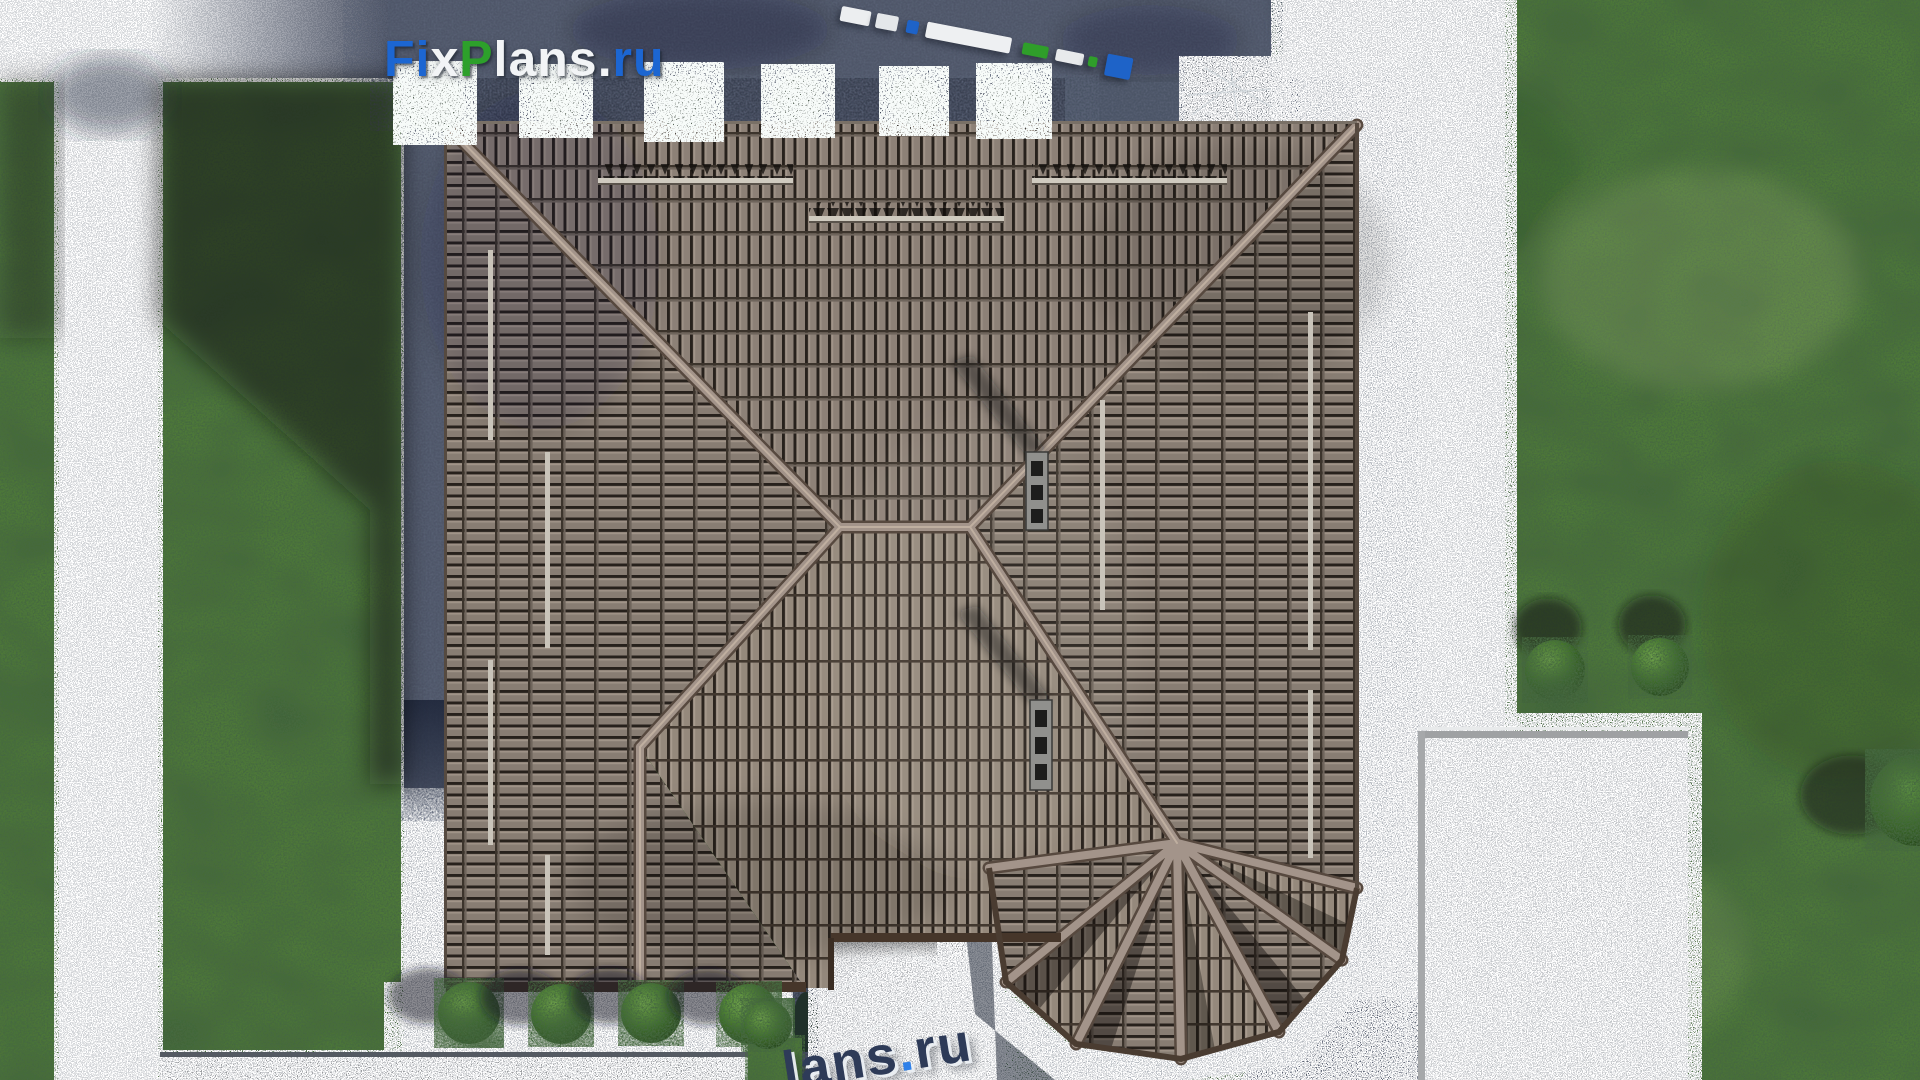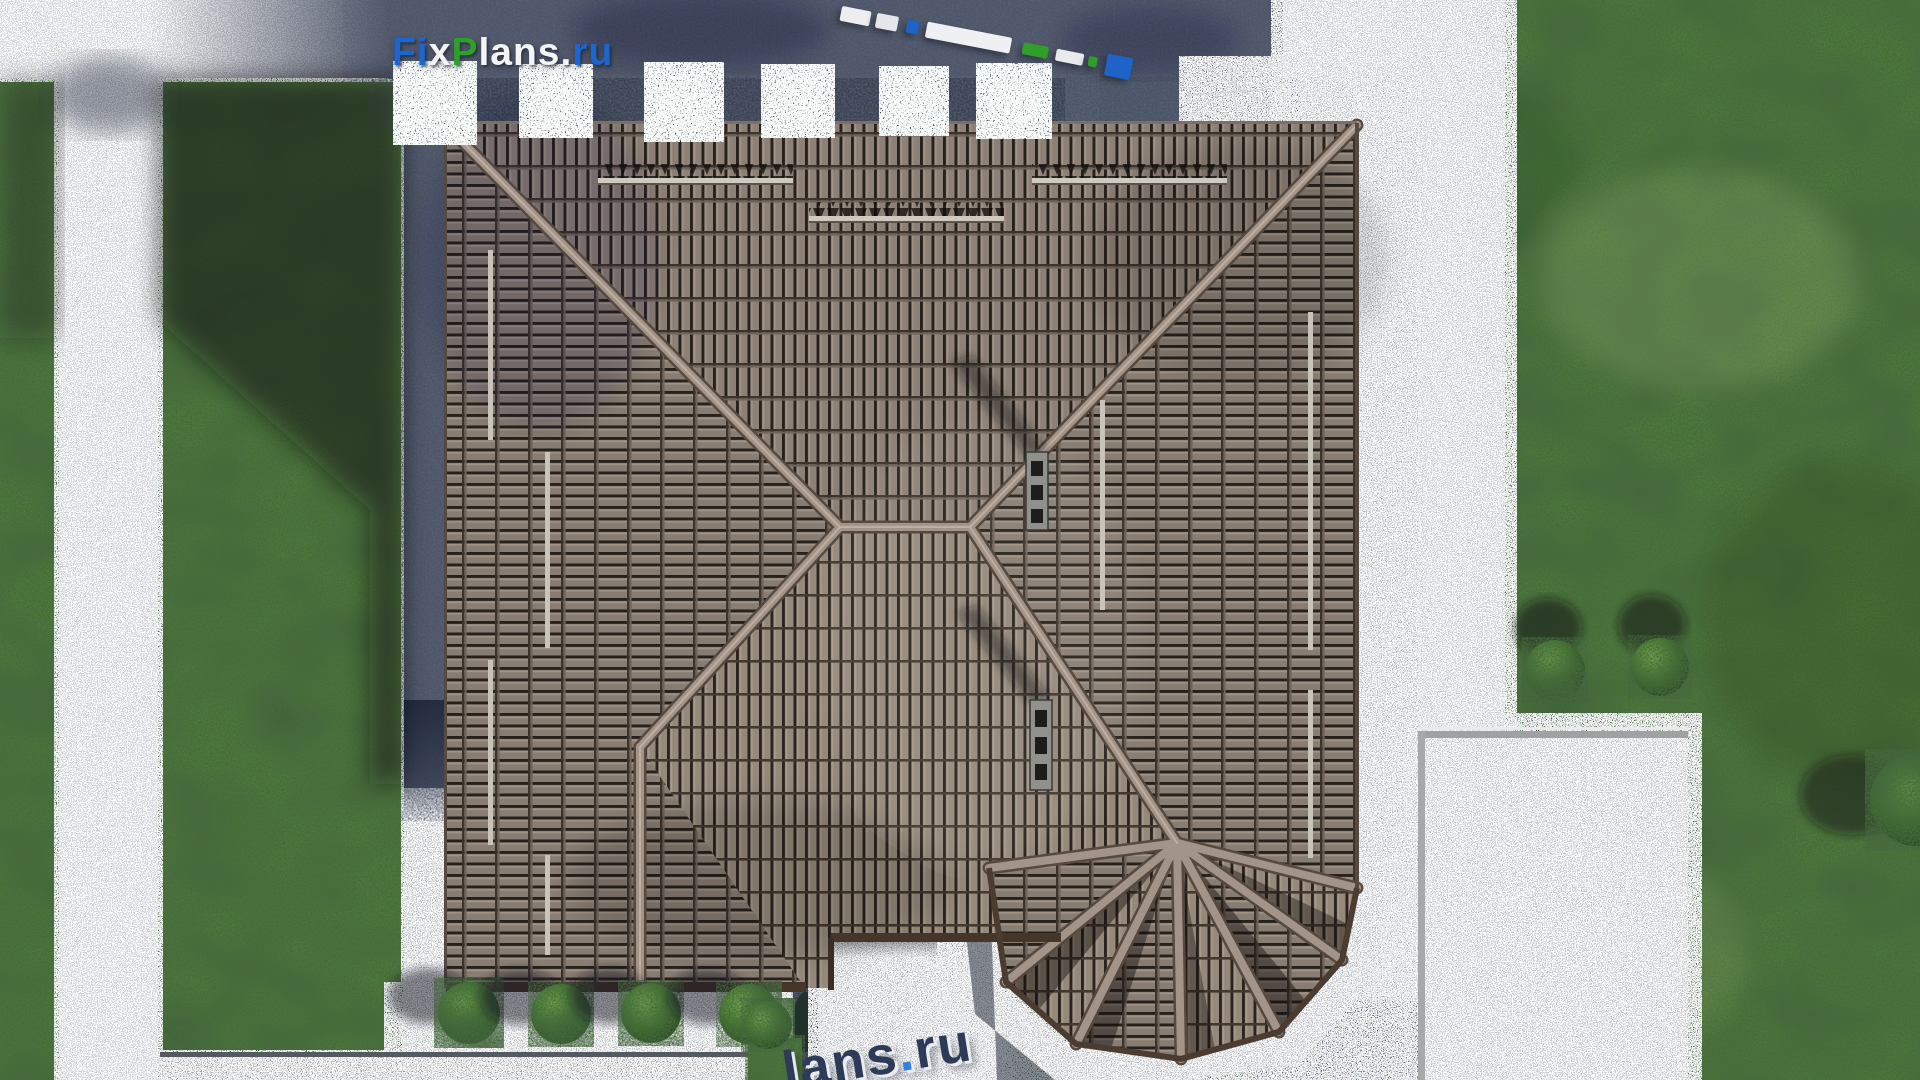--- a/index.html
+++ b/index.html
@@ -1,19 +1,19 @@
 <!DOCTYPE html>
 <html><head>
 <meta charset="utf-8">
 <style>
   html,body{margin:0;padding:0;background:#222;}
   #stage{position:relative;width:1920px;height:1080px;overflow:hidden;
          font-family:"Liberation Sans", sans-serif;background:#4e7838;}
   #scene{position:absolute;left:0;top:0;}
-  .brand-logo{position:absolute;left:392px;top:30px;font-size:39px;font-weight:bold;
+  .brand-logo{position:absolute;left:384px;top:30px;font-size:50px;font-weight:bold;
               letter-spacing:1px;white-space:nowrap;
               text-shadow:2px 2px 2px rgba(30,36,48,.55), 0 3px 6px rgba(20,25,35,.35);}
   .brand-logo span{display:inline-block;}
   .watermark{position:absolute;left:778px;top:1040px;font-size:54px;font-weight:bold;
              letter-spacing:2px;white-space:nowrap;transform:rotate(-9deg);
              transform-origin:left top;
              text-shadow:3px 3px 0 rgba(236,240,244,.95), 6px 7px 8px rgba(20,26,38,.45);}
   .sign3d{position:absolute;left:843px;top:2px;display:flex;align-items:center;
           transform:rotate(11deg);transform-origin:left top;}
   .sign3d .blk{display:inline-block;border-radius:2px;

